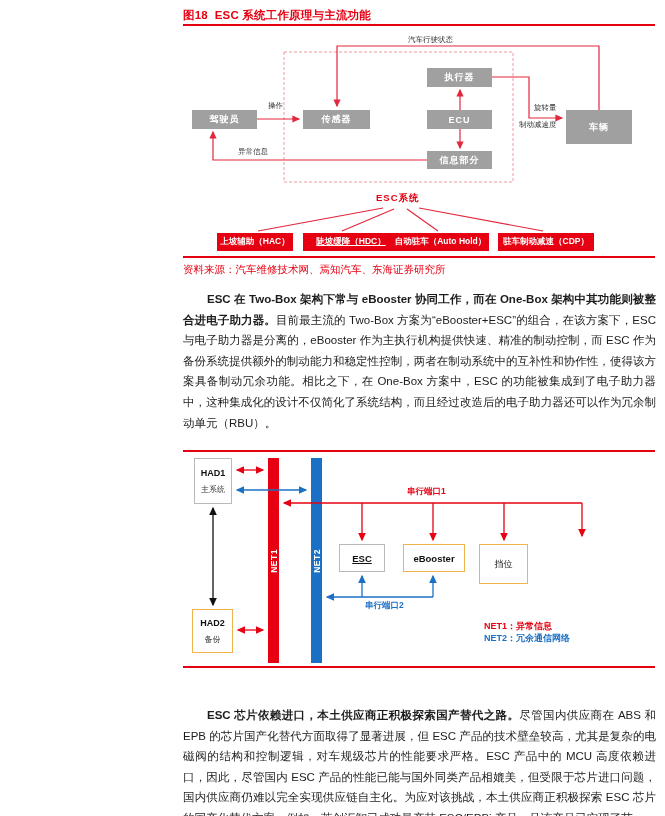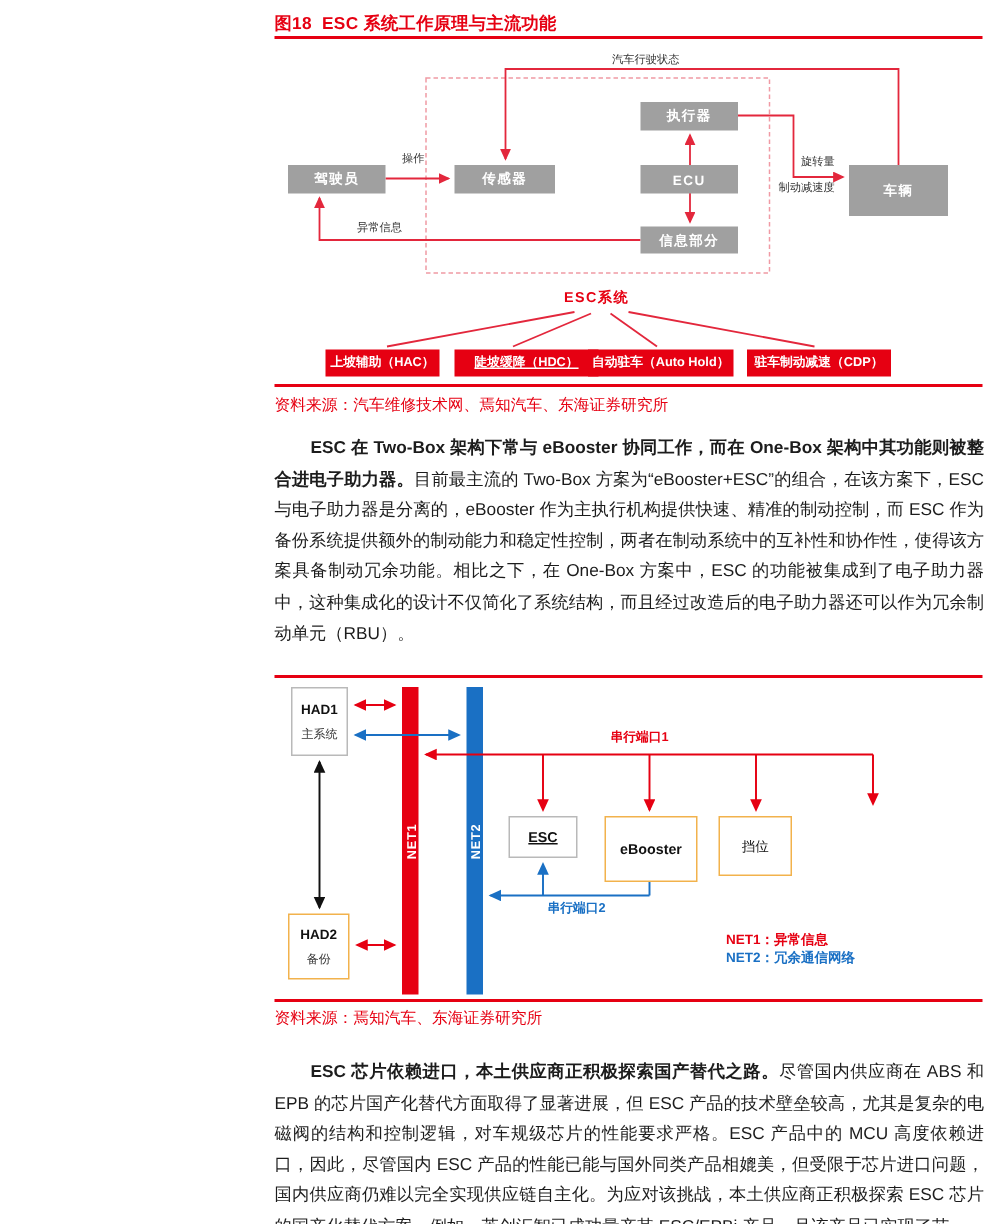--- a/index.html
+++ b/index.html
@@ -152,31 +152,30 @@
   </div>
 
   <div class="wire-box b-orange" style="left:192px; top:609px; width:41px; height:44px;">
     <span class="wb-title">HAD2</span>
     <span class="wb-sub">备份</span>
   </div>
 
   <div class="wire-box b-gray" style="left:339px; top:544px; width:46px; height:28px;">
     <span class="wb-title" style="font-size:9.5px;text-decoration:underline;">ESC</span>
   </div>
-  <div class="wire-box b-orange" style="left:403px; top:544px; width:62px; height:44px;">
+  <div class="wire-box b-orange" style="left:403px; top:544px; width:62px; height:28px;">
     <span class="wb-title" style="font-size:9.5px;">eBooster</span>
   </div>
   <div class="wire-box b-orange" style="left:479px; top:544px; width:49px; height:40px;">
     <span class="wb-title" style="font-weight:normal;">挡位</span>
   </div>
 
   <div class="serial red-t" style="left:407px; top:486px;">串行端口1</div>
   <div class="serial blue-t" style="left:365px; top:600px;">串行端口2</div>
 
   <div class="legend red-t" style="left:484px; top:620px;">NET1：异常信息</div>
   <div class="legend blue-t" style="left:484px; top:632px;">NET2：冗余通信网络</div>
 
   <div class="fig-rule" style="top:666px;"></div>
-  <div class="source" style="top:672px;">资料来源：焉知汽车、东海证券研究所</div>
 
   <p class="para" style="top:705px;"><b>ESC 芯片依赖进口，本土供应商正积极探索国产替代之路。</b><span>尽管国内供应商在 ABS 和 EPB 的芯片国产化替代方面取得了显著进展，但 ESC 产品的技术壁垒较高，尤其是复杂的电磁阀的结构和控制逻辑，对车规级芯片的性能要求严格。ESC 产品中的 MCU 高度依赖进口，因此，尽管国内 ESC 产品的性能已能与国外同类产品相媲美，但受限于芯片进口问题，国内供应商仍难以完全实现供应链自主化。为应对该挑战，本土供应商正积极探索 ESC 芯片的国产化替代方案。例如，英创汇智已成功量产其 ESC/EPBi 产品，且该产品已实现了芯</span></p>
 
 </div>
 
 </body></html>

